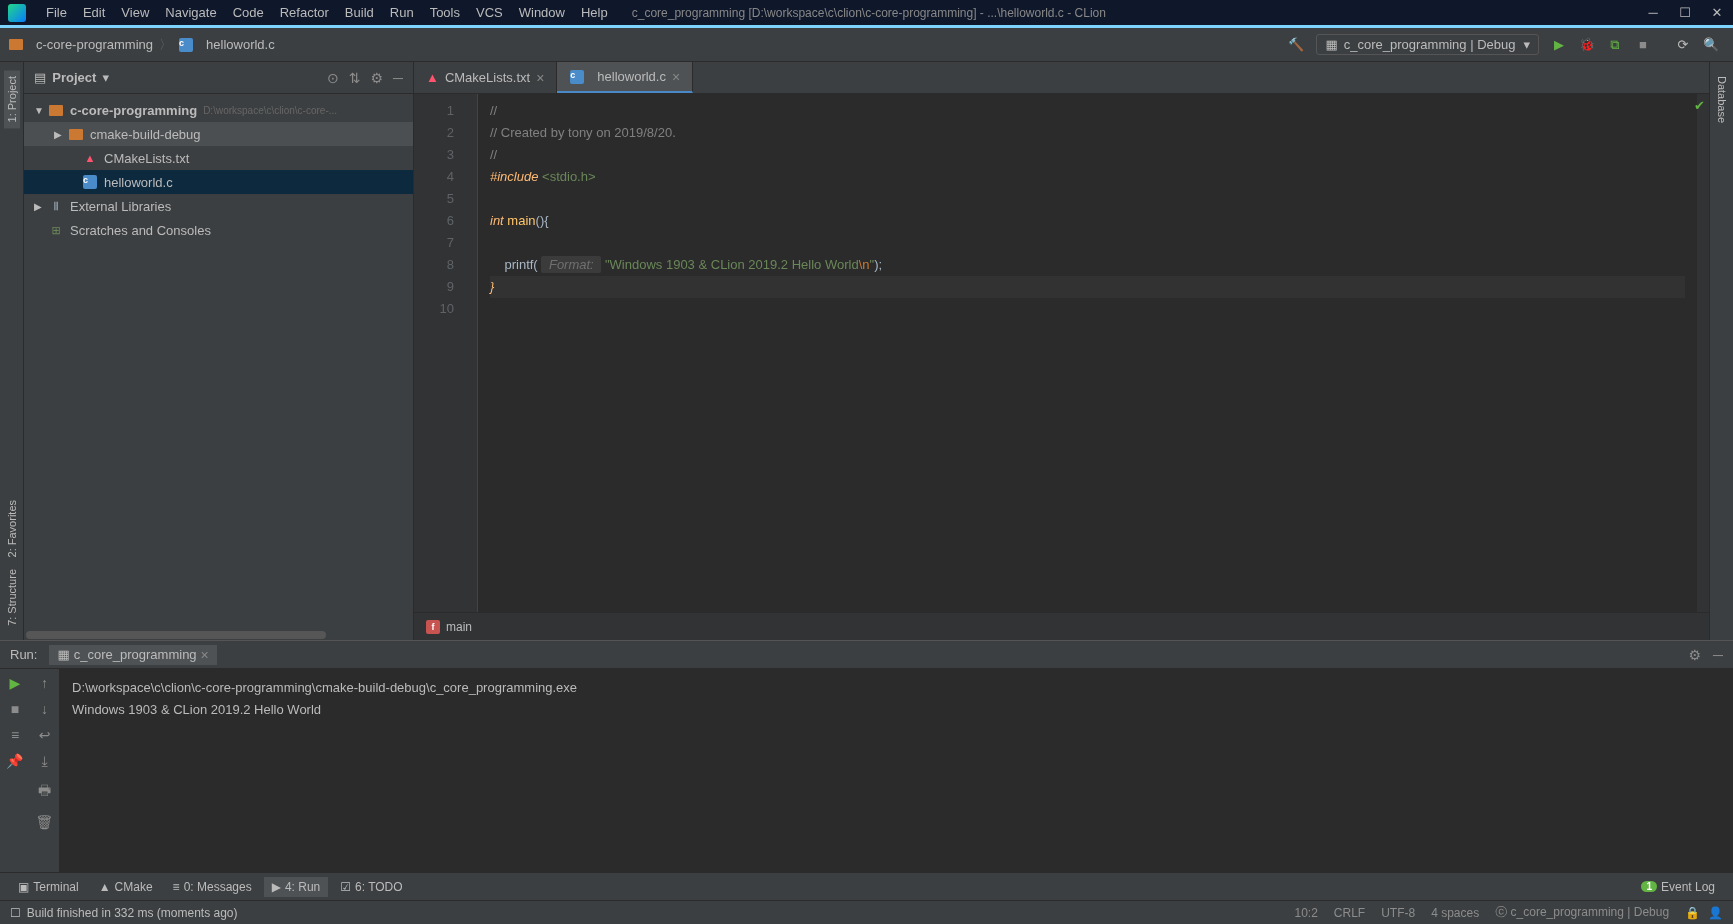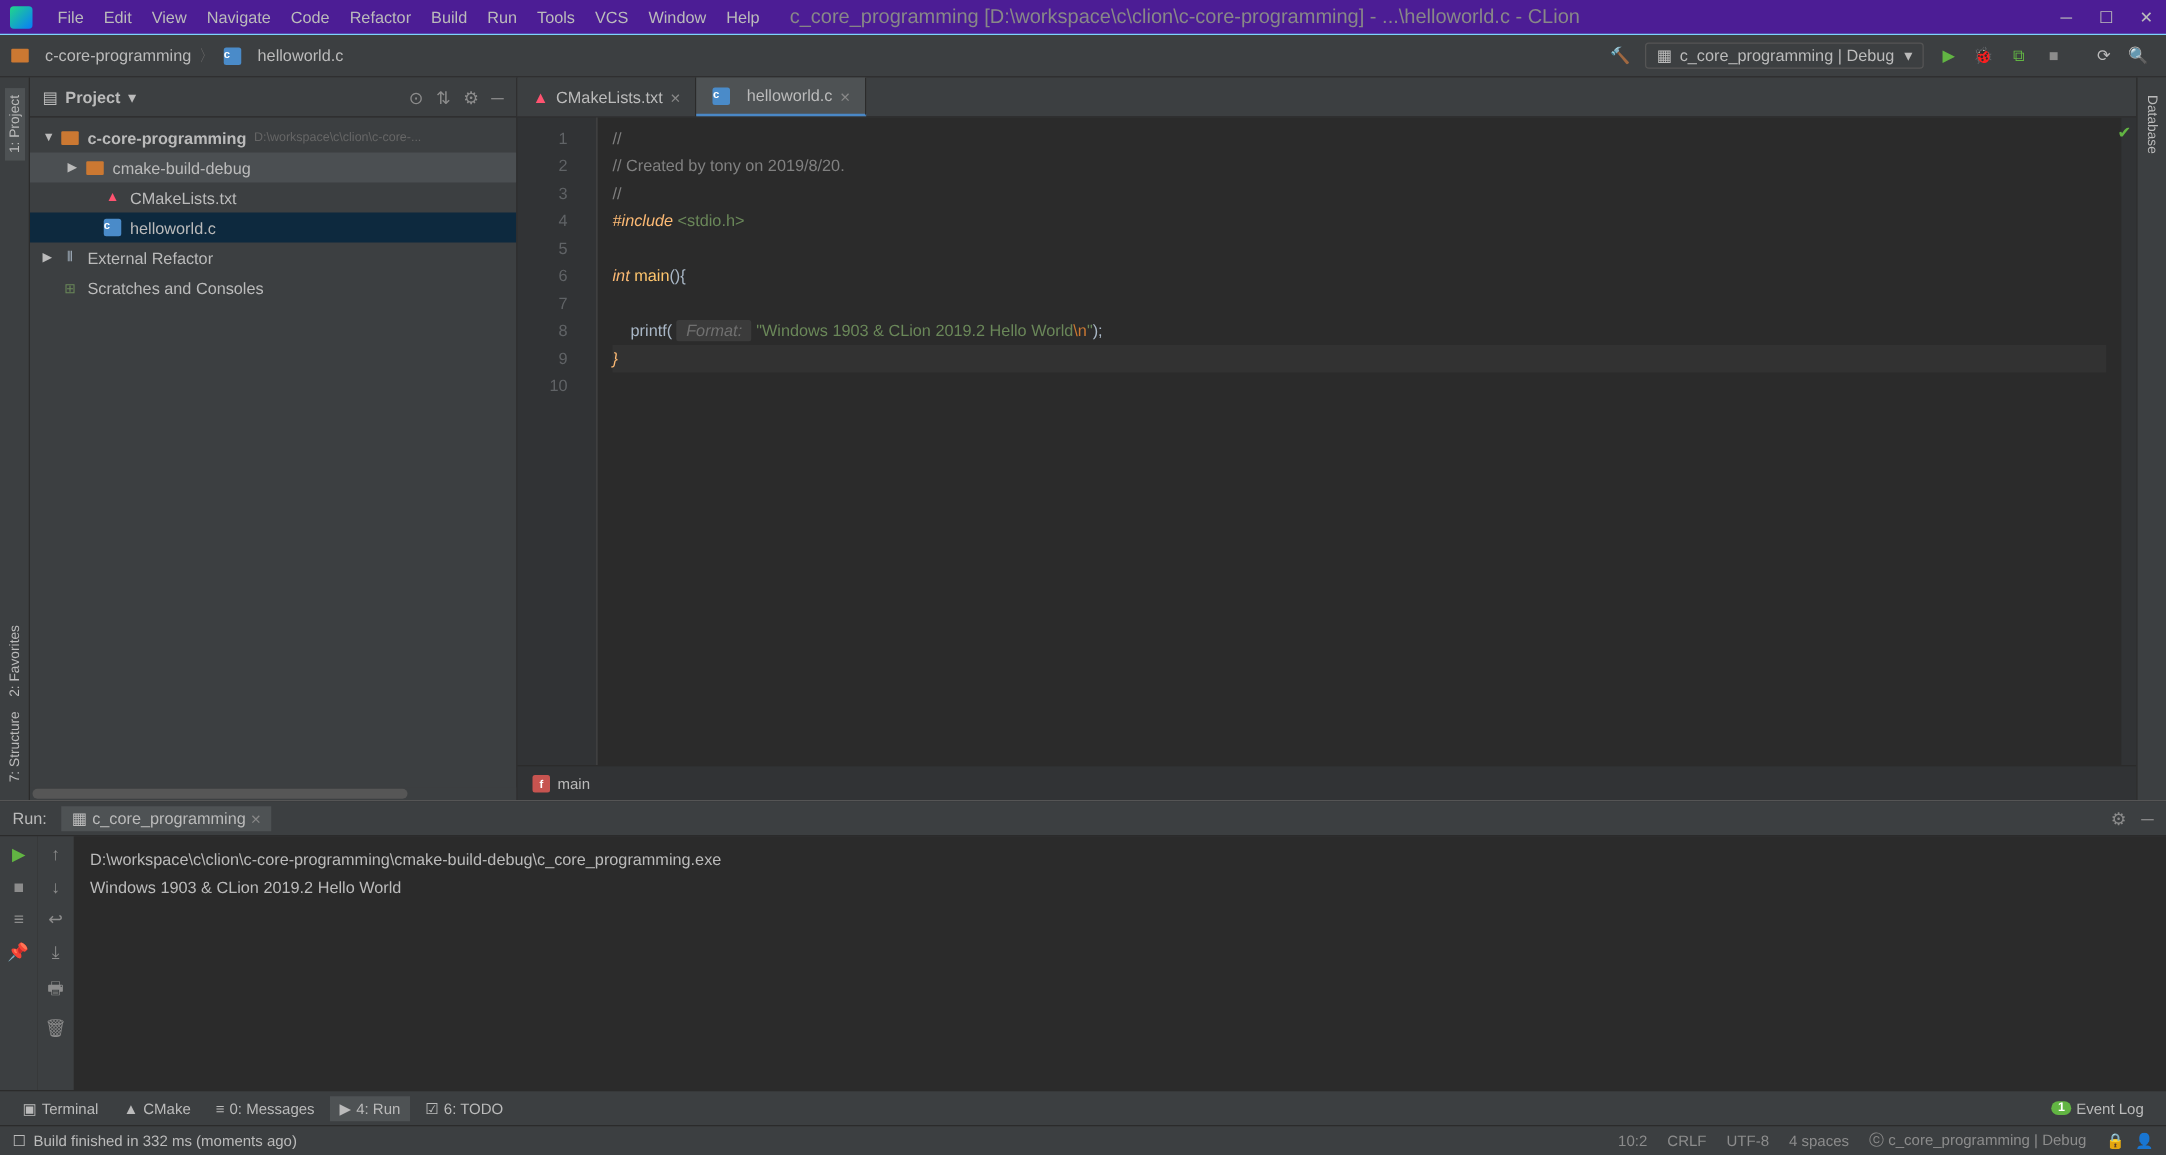--- a/index.html
+++ b/index.html
@@ -1,20 +1,20 @@
 <!DOCTYPE html>
 <html><head>
 <meta charset="utf-8">
 <style>
 * { margin: 0; padding: 0; box-sizing: border-box; font-family: "Segoe UI", Arial, sans-serif; }
 body { background: #3c3f41; color: #bbbbbb; font-size: 13px; overflow: hidden; width: 1733px; height: 924px; }
-.titlebar { height: 28px; background: #4c1d95; display: flex; align-items: center; padding: 0 8px; border-bottom: 1px solid #7dd3fc; }
+.titlebar { height: 28px; background: #0f172a; display: flex; align-items: center; padding: 0 8px; border-bottom: 3px solid #7dd3fc; }
 .titlebar .logo { width: 18px; height: 18px; background: linear-gradient(135deg,#21d789,#087cfa); border-radius: 3px; margin-right: 12px; }
 .menu-item { padding: 2px 8px; color: #bbbbbb; cursor: pointer; }
-.title-text { margin-left: 16px; color: #888; font-size: 16px; flex: 1; }
+.title-text { margin-left: 16px; color: #888; font-size: 12px; flex: 1; }
 .win-controls { display: flex; gap: 16px; margin-left: auto; }
 .win-btn { width: 16px; height: 16px; color: #bbbbbb; cursor: pointer; display: flex; align-items: center; justify-content: center; }
 
 .navbar { height: 34px; background: #3c3f41; display: flex; align-items: center; padding: 0 8px; border-bottom: 1px solid #2b2b2b; }
 .breadcrumb { display: flex; align-items: center; gap: 6px; color: #bbbbbb; }
 .breadcrumb-sep { color: #666; }
 .nav-spacer { flex: 1; }
 .run-config { display: flex; align-items: center; background: #3c3f41; border: 1px solid #555; border-radius: 3px; padding: 2px 8px; margin: 0 6px; }
 .toolbar-btn { width: 24px; height: 24px; display: flex; align-items: center; justify-content: center; cursor: pointer; margin: 0 2px; }
 .icon-hammer { color: #8c8c8c; }
@@ -199,21 +199,21 @@
         <div class="tree-row selected" style="padding-left:44px;">
           <span class="tree-arrow"></span>
           <span class="tree-icon">
               <span class="c-file-icon">c</span>
             </span>
           <span class="tree-text">helloworld.c</span>
         </div>
         <div class="tree-row">
           <span class="tree-arrow">▶</span>
           <span class="tree-icon" style="color:#a9b7c6;">⫴</span>
-          <span class="tree-text">External Refactor</span>
+          <span class="tree-text">External Libraries</span>
         </div>
         <div class="tree-row">
           <span class="tree-arrow"></span>
           <span class="tree-icon" style="color:#6a8759;">⊞</span>
           <span class="tree-text">Scratches and Consoles</span>
         </div>
       </div>
       <div class="h-scrollbar">
           <div class="h-thumb"></div>
         </div>

